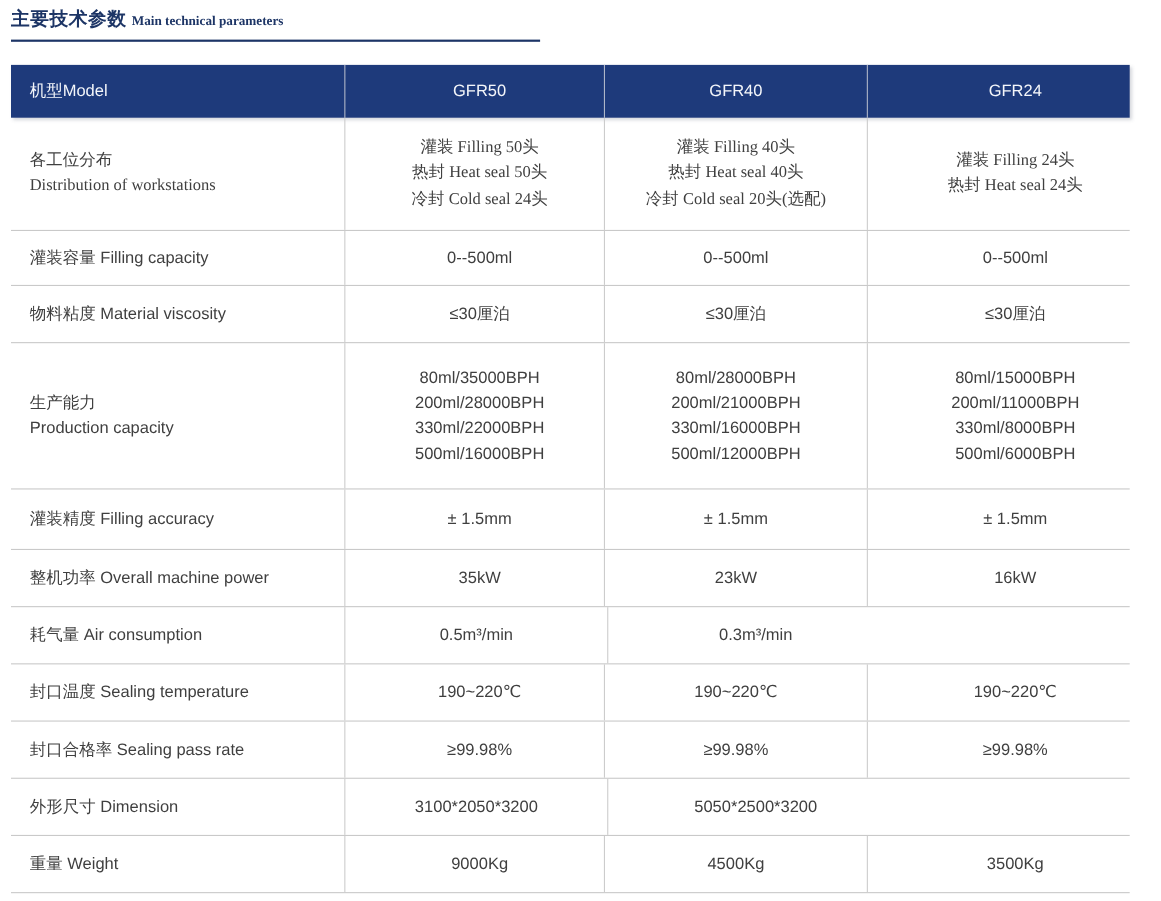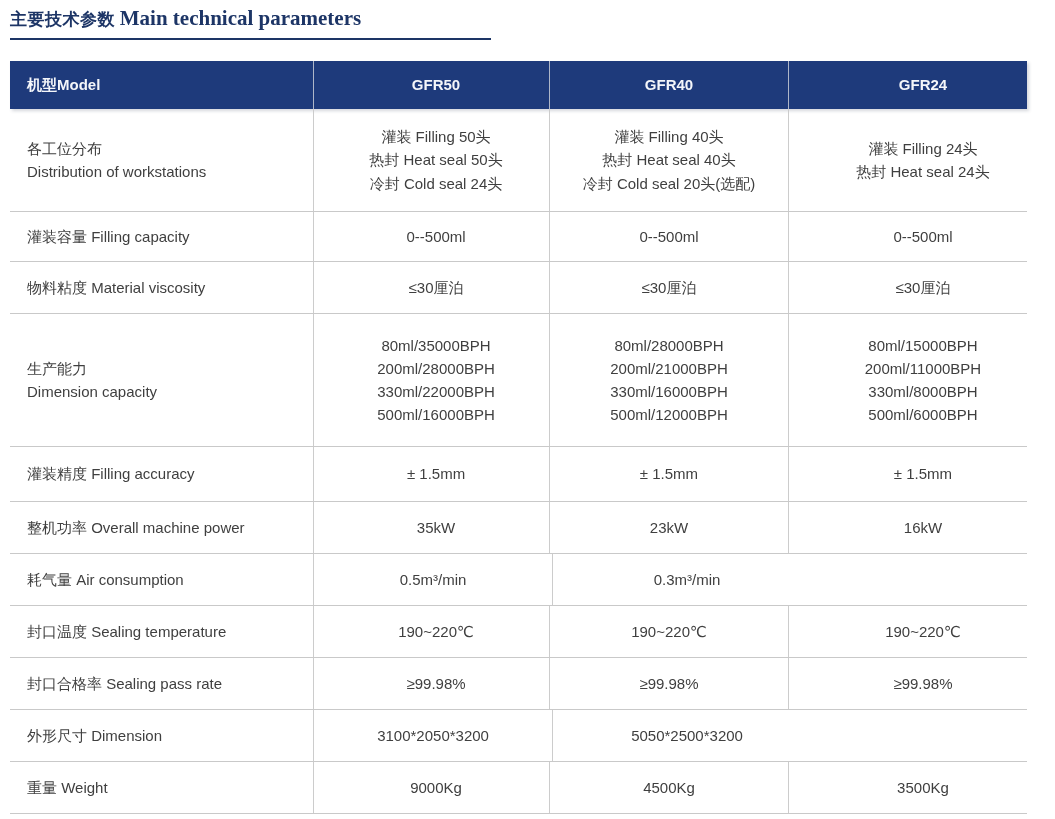--- a/index.html
+++ b/index.html
@@ -23,21 +23,21 @@
     color: #1d3566;
     white-space: nowrap;
   }
   .title .zh {
     font-weight: bold;
     letter-spacing: 0.5px;
   }
   .title .en {
     font-family: "Liberation Serif", "DejaVu Serif", serif;
     font-weight: bold;
-    font-size: 21px;
+    font-size: 12px;
   }
 
   
   .spec-table { width: 1017px; }
   .t-row {
     display: flex;
     width: 100%;
     border-bottom: 1px solid #c9c9c9;
     color: #3f3f3f;
     font-size: 15px;
@@ -63,22 +63,22 @@
     padding-left: 17px;
   }
   .c0 { width: 29.8%; }
   .c1 { width: 23.2%; padding-left: 15px; }
   .c2 { width: 23.5%; }
   .c3 { width: 23.5%; padding-left: 36px; }
   .t-row .cell + .cell { border-left: 1px solid #cccccc; }
   .t-row.header .cell + .cell { border-left: 1px solid #aeb6c8; }
 
   
-  .h-header { height: 48px; font-weight: bold; }
-  .h-r0  { height: 103px; }
+  .h-header { height: 48px; }
+  .h-r0  { height: 103px; font-family: Liberation Serif, serif; }
   .h-r1  { height: 50px; justify-content: flex-end; }
   .h-r2  { height: 52px; }
   .h-r3  { height: 133px; }
   .h-r4  { height: 55px; }
   .h-std { height: 52px; }
 </style>
 </head>
 <body>
 
 <div class="page">
@@ -121,21 +121,21 @@
 
     <div class="t-row h-r2">
       <div class="cell label c0">物料粘度 Material viscosity</div>
       <div class="cell c1">≤30厘泊</div>
       <div class="cell c2">≤30厘泊</div>
       <div class="cell c3">≤30厘泊</div>
     </div>
 
     <div class="t-row h-r3">
       <div class="cell label c0">生产能力
-Dimension capacity</div>
+Production capacity</div>
       <div class="cell c1">80ml/35000BPH
 200ml/28000BPH
 330ml/22000BPH
 500ml/16000BPH</div>
       <div class="cell c2">80ml/28000BPH
 200ml/21000BPH
 330ml/16000BPH
 500ml/12000BPH</div>
       <div class="cell c3">80ml/15000BPH
 200ml/11000BPH

